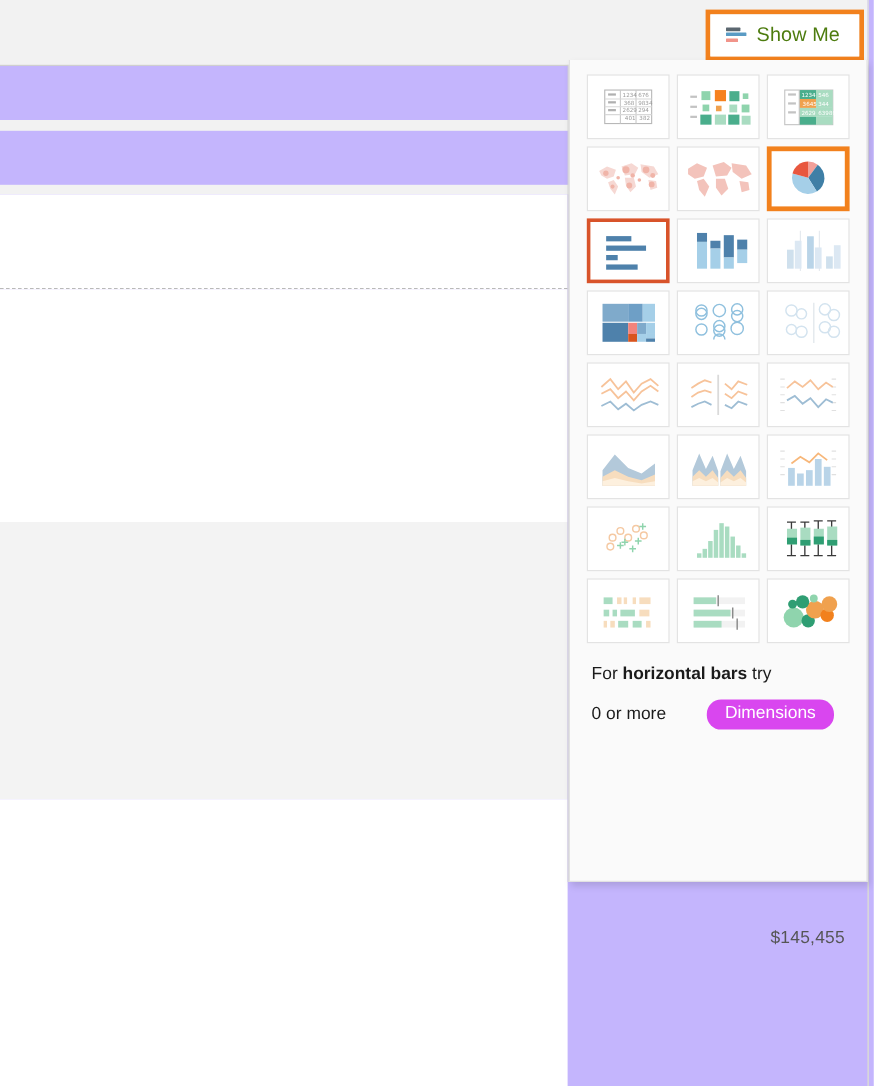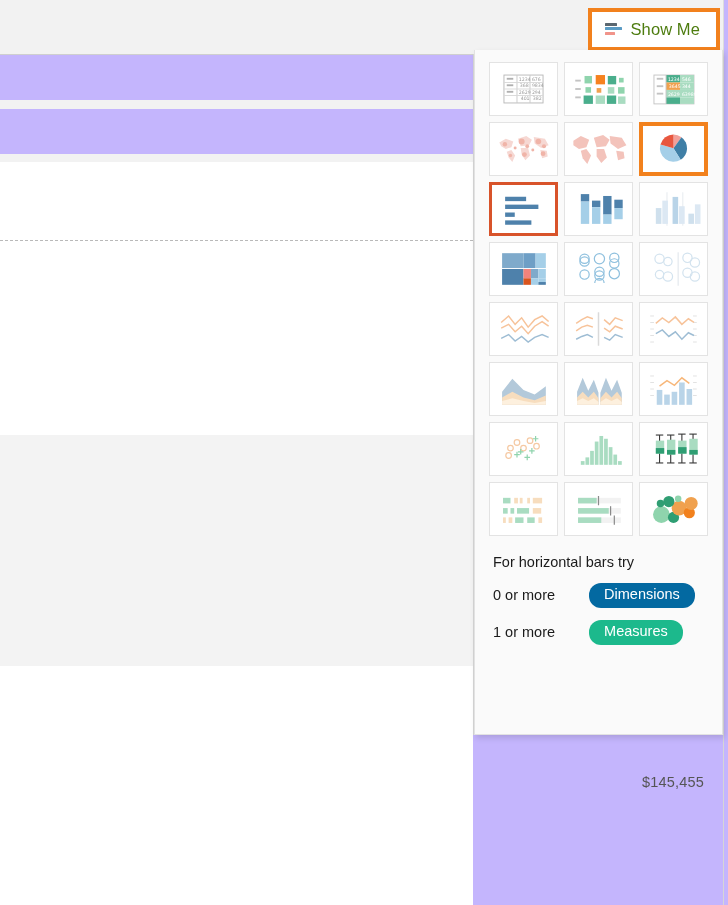--- a/index.html
+++ b/index.html
@@ -53,28 +53,28 @@
     position:relative;height:54px;background:#ffffff;
     border:1px solid #e3e3e3;box-sizing:border-box;cursor:default;
   }
   .thumb .art{position:absolute;left:0;top:0;right:0;bottom:0;overflow:hidden;}
   .thumb.selected{border:3px solid #d8532a;}
   .thumb.highlighted{border:4px solid #f2811d;}
 
   
   #helptext{padding:18px 0 0 18px;}
   #helptext .line1{font-size:14.5px;color:#1b1b1b;margin-bottom:13px;}
-  #helptext .line1 b{font-weight:normal;text-align:right;}
+  #helptext .line1 b{font-weight:bold;text-align:right;}
   .req{display:flex;align-items:center;margin-bottom:12px;gap:28px;}
   .req .qty{font-size:14.5px;color:#1b1b1b;margin-right:6px;}
   .pill{
     display:inline-block;color:#ffffff;font-size:14.5px;
     padding:4px 15px 5px 15px;border-radius:12px;line-height:1.1;
   }
-  .pill.dim{background:#0369a1;}
+  .pill.dim{background:#d946ef;}
   .pill.meas{background:#1cb98c;}
   svg{display:block;}
 </style>
 </head>
 <body>
 
 <div id="worksheet">
   <div class="ws-topband"></div>
 
   <div class="ws-row" style="top:55px;height:44px;"></div>
@@ -554,19 +554,15 @@
   </div>
 
   <div id="helptext">
     <div class="line1"><span>For </span><b>horizontal bars</b><span> try</span></div>
 
     <div class="req">
       <span class="qty">0 or more</span>
       <span class="pill dim">Dimensions</span>
     </div>
 
-    <div class="req">
-      <span class="qty">1 or more</span>
-      <span class="pill meas">Measures</span>
-    </div>
   </div>
 
 </div>
 
 </body></html>

